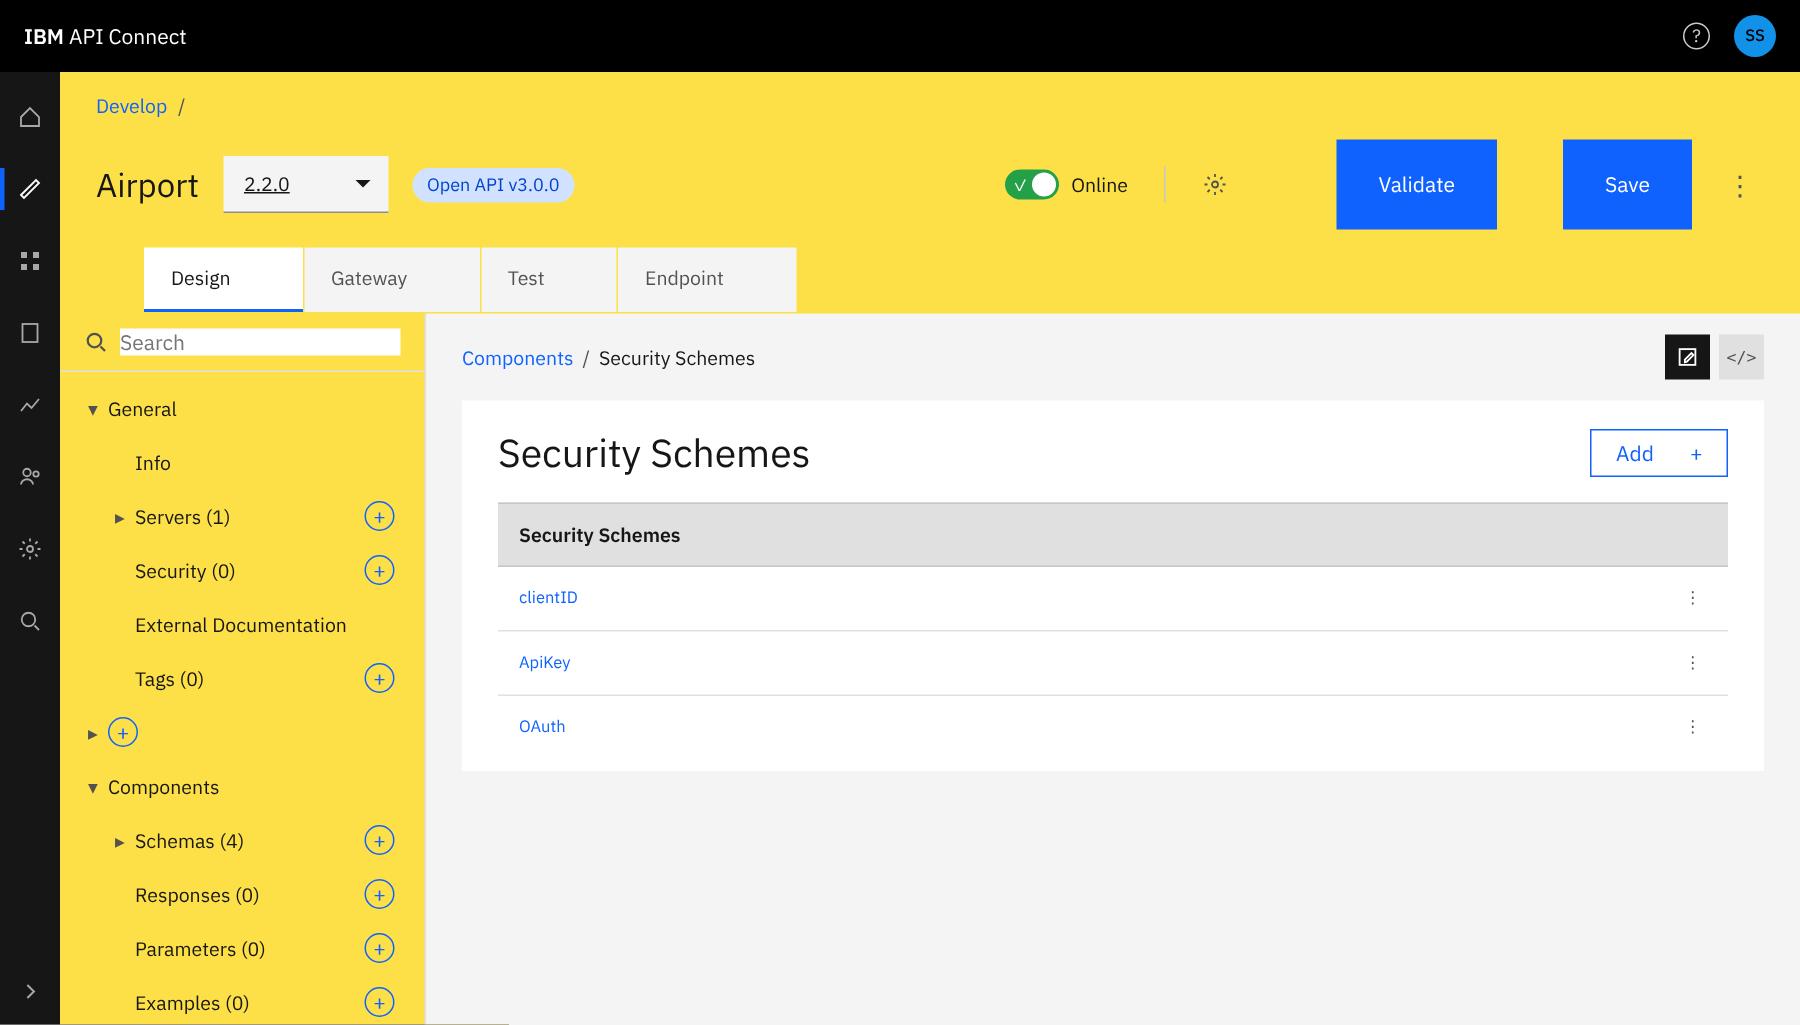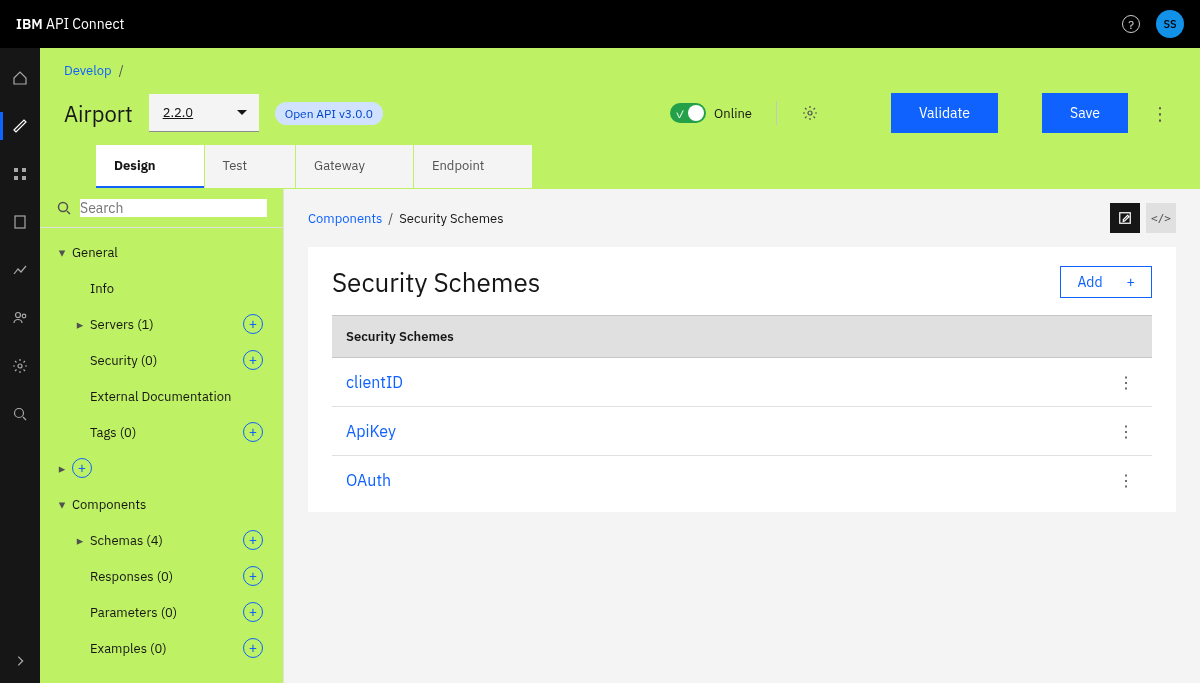--- a/index.html
+++ b/index.html
@@ -9,42 +9,42 @@
   .header-left span.bold { font-weight: 600; }
   .header-right { display: flex; align-items: center; gap: 16px; }
   .avatar { width: 28px; height: 28px; border-radius: 50%; background: #1192e8; color: #000; display: flex; align-items: center; justify-content: center; font-size: 11px; font-weight: 500; }
   .help-icon { width: 18px; height: 18px; border: 1.5px solid #ccc; border-radius: 50%; display: flex; align-items: center; justify-content: center; font-size: 12px; color:#ccc; cursor:pointer; }
   .shell { display: flex; height: calc(100% - 48px); }
   .left-rail { width: 40px; background: #161616; display: flex; flex-direction: column; align-items: center; padding-top: 20px; gap: 28px; color: #a8a8a8; position:relative; }
   .rail-icon { width: 20px; height: 20px; display:flex; align-items:center; justify-content:center; cursor:pointer; }
   .rail-icon.active { color: #fff; }
   .rail-icon.active::before { content:""; position:absolute; left:0; width:3px; height:28px; background:#0f62fe; }
   .rail-bottom { position:absolute; bottom:12px; }
-  .main { flex:1; background:#bef264; display:flex; flex-direction:column; height:100%;}
+  .main { flex:1; background:#fde047; display:flex; flex-direction:column; height:100%;}
   .breadcrumb-top { padding: 14px 24px 4px; font-size: 13px; }
   .breadcrumb-top a { color:#0f62fe; text-decoration:none; }
   .breadcrumb-top span.sl { color:#525252; margin:0 4px;}
   .title-row { display:flex; align-items:center; padding: 10px 24px 12px; gap:16px; }
   .api-title { font-size:22px; font-weight:400; color:#161616; }
   .version-select { background:#f4f4f4; border:none; border-bottom:1px solid #8d8d8d; height:38px; padding:0 36px 0 14px; font-size:13px; color:#161616; position:relative; display:flex; align-items:center; cursor:pointer; min-width:110px;text-decoration:underline;}
   .version-select::after{ content:""; position:absolute; right:12px; top:16px; width:0;height:0;border-left:5px solid transparent;border-right:5px solid transparent;border-top:5px solid #161616;}
   .openapi-badge { background:#d0e2ff; color:#0043ce; font-size:12px; padding:4px 10px; border-radius:12px; }
   .title-spacer { flex:1; }
   .toggle-wrap { display:flex; align-items:center; gap:8px; font-size:13px; color:#161616;}
   .toggle { width:36px; height:20px; background:#24a148; border-radius:10px; position:relative; cursor:pointer;}
   .toggle::after{content:""; position:absolute; right:2px; top:2px; width:16px;height:16px;border-radius:50%; background:#fff;}
   .toggle-check{ position:absolute; left:5px; top:4px; color:#fff; font-size:11px;}
   .sep { width:1px; height:24px; background:#c6c6c6; margin:0 8px;}
   .gear { width:18px;height:18px; cursor:pointer; color:#525252; display:flex; align-items:center; justify-content:center;}
-  .btn { height:40px; padding:0 28px; color:#fff; font-size:14px; border:none; cursor:pointer; display:flex; align-items:center;}
+  .btn { height:60px; padding:0 28px; color:#fff; font-size:14px; border:none; cursor:pointer; display:flex; align-items:center;}
   .btn-primary { background:#0f62fe;}
   .kebab { width:32px; display:flex; align-items:center; justify-content:center; color:#525252; cursor:pointer; font-size:18px;}
   .tabs { display:flex; padding:0 0 0 56px; border-bottom:1px solid transparent;}
   .tab { padding:12px 48px 12px 18px; font-size:13px; color:#525252; cursor:pointer; border-bottom:2px solid transparent; background:#f4f4f4; margin-right:1px;}
-  .tab.active { background:#fff; color:#161616; font-weight:700; border-bottom:2px solid #0f62fe;}
+  .tab.active { background:#fff; color:#161616; font-weight:400; border-bottom:2px solid #0f62fe;}
   .content-row { flex:1; display:flex; min-height:0;}
   .design-panel { width:244px; border-right:1px solid #e0e0e0; display:flex; flex-direction:column; }
   .search-row { display:flex; align-items:center; gap:8px; padding:10px 16px; border-bottom:1px solid #e0e0e0; color:#525252;}
   .search-row input { border:none; outline:none; font-size:14px; flex:1; color:#525252;}
   .tree { flex:1; overflow:auto; padding:6px 0; font-size:13px; color:#161616;}
   .tree-item { display:flex; align-items:center; height:36px; padding:0 8px 0 0; cursor:pointer; }
   .caret { width:20px; display:inline-flex; justify-content:center; color:#525252;}
   .tree-item .label{ flex:1; white-space:nowrap; overflow:hidden; text-overflow:ellipsis;}
   .plus { width:20px;height:20px; border:1.5px solid #0f62fe; border-radius:50%; color:#0f62fe; display:flex;align-items:center;justify-content:center; font-size:14px; margin-right:12px;}
   .indent-0 { padding-left:12px;}
@@ -56,21 +56,21 @@
   .cm-header .cur { color:#161616;}
   .cm-header-spacer{flex:1;}
   .sq-btn { width:30px;height:30px; display:flex;align-items:center;justify-content:center; cursor:pointer; font-size:14px;}
   .sq-btn.dark{ background:#161616; color:#fff;}
   .sq-btn.code{ background:#e0e0e0; color:#525252; font-family:monospace; font-size:11px;}
   .card { background:#fff; margin:0 24px 24px; padding:18px 24px 8px;}
   .card-head { display:flex; align-items:center; margin-bottom:16px;}
   .card-title { font-size:26px; font-weight:400; color:#161616; flex:1;}
   .add-btn { border:1px solid #0f62fe; color:#0f62fe; background:#fff; padding:6px 16px; font-size:14px; display:flex; align-items:center; gap:24px; cursor:pointer;}
   .table-head { background:#e0e0e0; padding:12px 14px; font-size:13px; font-weight:600; color:#161616; border-top:1px solid #c6c6c6; border-bottom:1px solid #c6c6c6;}
-  .table-row { display:flex; align-items:flex-end; padding:14px; font-size:16px; border-bottom:1px solid #e0e0e0; color:#0f62fe; cursor:pointer;}
+  .table-row { display:flex; align-items:flex-end; padding:14px; font-size:11px; border-bottom:1px solid #e0e0e0; color:#0f62fe; cursor:pointer;}
   .table-row:last-child{ border-bottom:none;}
   .table-row .name{ flex:1;}
   .row-kebab { color:#525252; cursor:pointer; padding:0 4px;}
 </style>
 </head>
 <body>
 
 <div class="header">
   <div class="header-left">
     <span class="bold">IBM</span>
@@ -166,22 +166,22 @@
         </div>
       <div style="width:40px"></div>
       <button class="btn btn-primary">Validate</button>
       <div style="width:12px"></div>
       <button class="btn btn-primary">Save</button>
       <div class="kebab">⋮</div>
     </div>
 
     <div class="tabs">
       <div class="tab active">Design</div>
+      <div class="tab">Gateway</div>
       <div class="tab">Test</div>
-      <div class="tab">Gateway</div>
       <div class="tab">Endpoint</div>
     </div>
 
     <div class="content-row">
       <div class="design-panel">
         <div class="search-row">
           <svg viewBox="0 0 16 16" width="16" height="16" fill="none" stroke="currentColor" stroke-width="1.5">
               <circle cx="7" cy="7" r="4.5"></circle>
               <path d="M11 11l3 3"></path>
             </svg>

